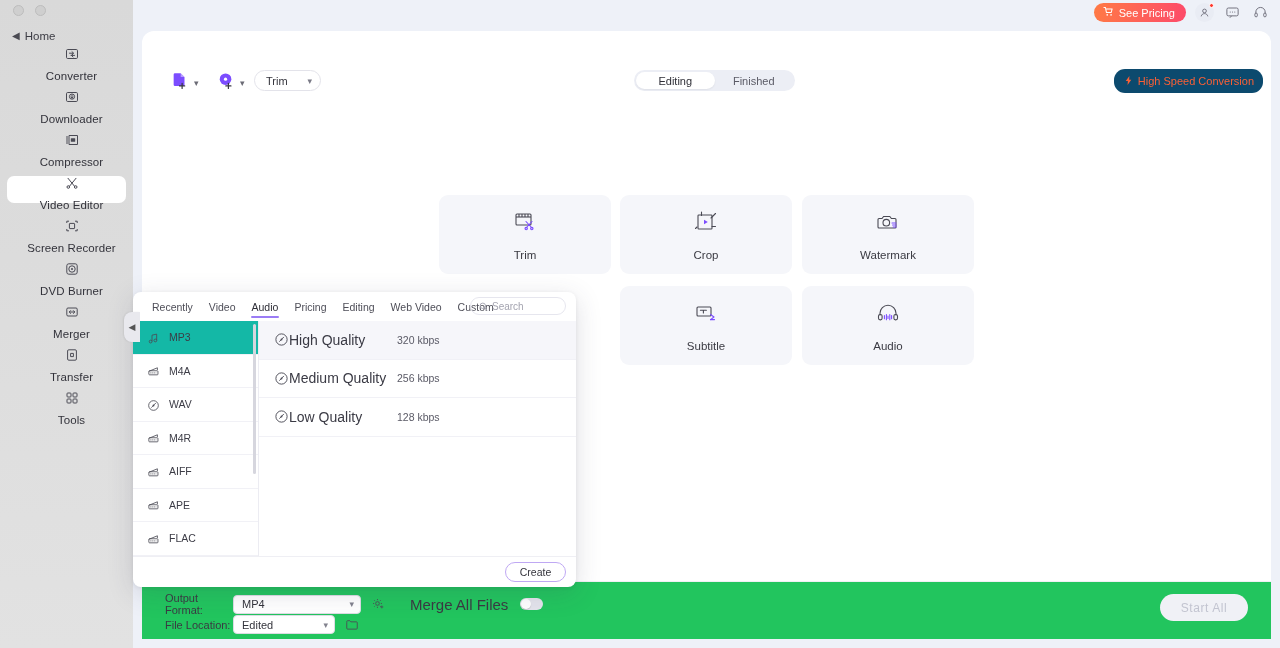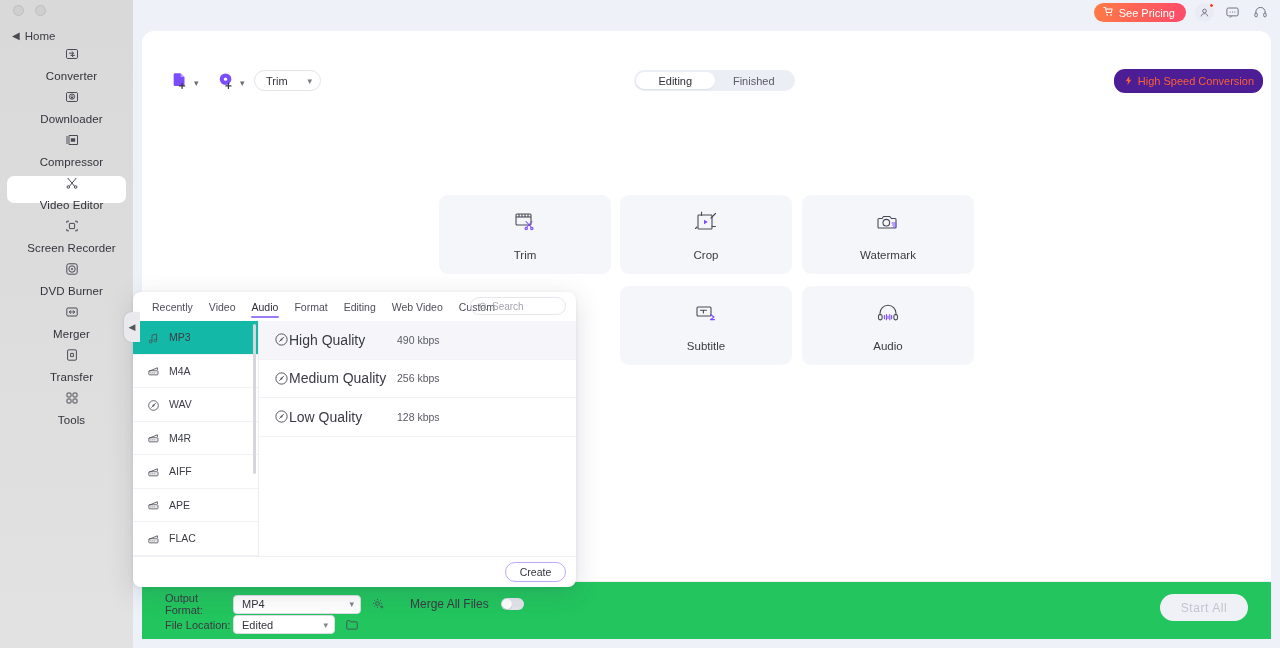--- a/index.html
+++ b/index.html
@@ -131,21 +131,21 @@
   }
   .seg {
     flex: 1; display: flex; align-items: center; justify-content: center;
     font-size: 11px; border-radius: 10px; color: #5b5b66;
   }
   .seg.active { background: #fff; color: #2e2e36; box-shadow: 0 1px 2px rgba(0,0,0,.06); }
 
   #hsc {
     position: absolute; right: 8px; top: 7px;
     display: flex; align-items: center; gap: 4px;
-    background: #4c1d95; border-radius: 11px;
+    background: #0c4a6e; border-radius: 11px;
     padding: 3px 9px;
   }
   #hsc .txt { font-size: 11px; color: #fb6036; }
 
   
   .tile {
     position: absolute;
     background: #f5f6fa;
     border-radius: 9px;
     display: flex; flex-direction: column;
@@ -165,21 +165,21 @@
   .bb-row { position: absolute; display: flex; align-items: center; }
   .bb-label { font-size: 11px; color: #3a3a42; width: 68px; }
   .bb-select {
     height: 19px; border: 1px solid #dcdce4; border-radius: 4px;
     background: #fff;
     display: flex; align-items: center; justify-content: space-between;
     padding: 0 6px 0 8px;
   }
   .bb-select .v { font-size: 11px; color: #34343c; }
   .bb-select .cv { font-size: 9px; color: #82828e; }
-  #merge-label { font-size: 12px; color: #3a3a42; }
+  #merge-label { font-size: 15px; color: #3a3a42; }
   #merge-toggle {
     width: 23px; height: 12px; border-radius: 6px;
     background: #e4e4ec; position: relative;
   }
   #merge-toggle::after {
     content:''; position: absolute; left: 1px; top: 1px;
     width: 10px; height: 10px; border-radius: 50%; background: #fff;
     box-shadow: 0 1px 1px rgba(0,0,0,.15);
   }
   #start-all {
@@ -571,21 +571,21 @@
       <div class="mtab">
           <span>Recently</span>
         </div>
       <div class="mtab">
           <span>Video</span>
         </div>
       <div class="mtab active">
           <span>Audio</span>
         </div>
       <div class="mtab">
-          <span>Format</span>
+          <span>Pricing</span>
         </div>
       <div class="mtab">
           <span>Editing</span>
         </div>
       <div class="mtab">
           <span>Web Video</span>
         </div>
       <div class="mtab">
           <span>Custom</span>
         </div>
@@ -660,21 +660,21 @@
     </div>
 
     <div id="qual-list">
       <div class="qual-item active">
         <span class="q-ico"><svg width="15" height="15" viewBox="0 0 16 16" fill="none" stroke="#4a4a54" stroke-width="1">
               <circle cx="8" cy="8" r="6"></circle>
               <path d="M6 10l4.2-4.4" stroke-linecap="round"></path>
               <circle cx="8" cy="8" r="1" fill="#4a4a54" stroke="none"></circle>
             </svg></span>
         <span class="q-name">High Quality</span>
-        <span class="q-rate">490 kbps</span>
+        <span class="q-rate">320 kbps</span>
       </div>
       <div class="qual-item">
         <span class="q-ico"><svg width="15" height="15" viewBox="0 0 16 16" fill="none" stroke="#4a4a54" stroke-width="1">
               <circle cx="8" cy="8" r="6"></circle>
               <path d="M6 10l4.2-4.4" stroke-linecap="round"></path>
               <circle cx="8" cy="8" r="1" fill="#4a4a54" stroke="none"></circle>
             </svg></span>
         <span class="q-name">Medium Quality</span>
         <span class="q-rate">256 kbps</span>
       </div>

